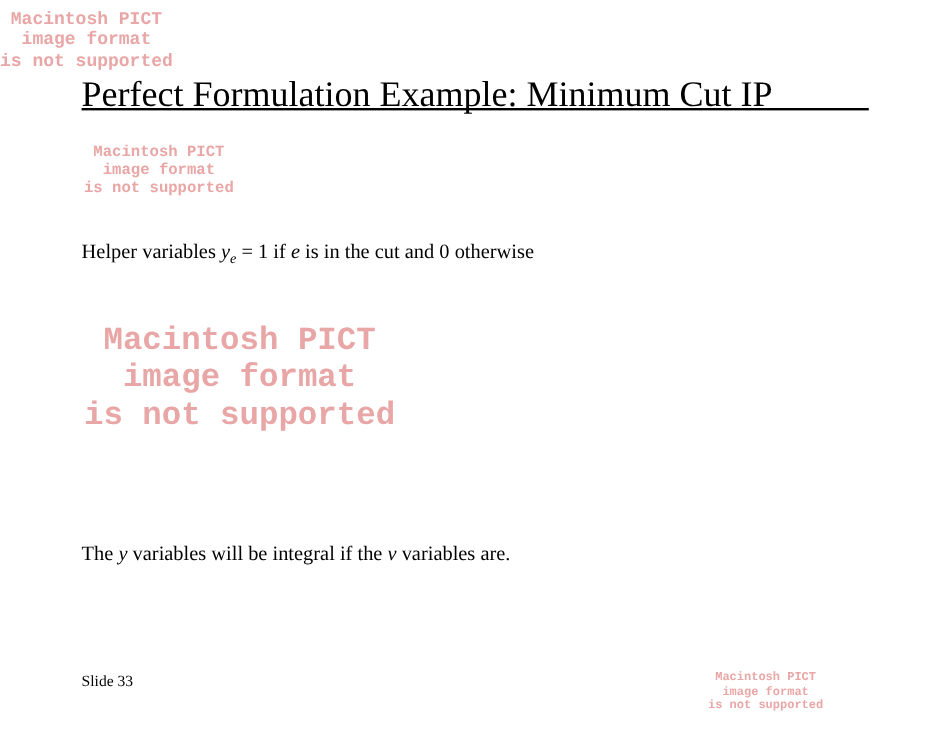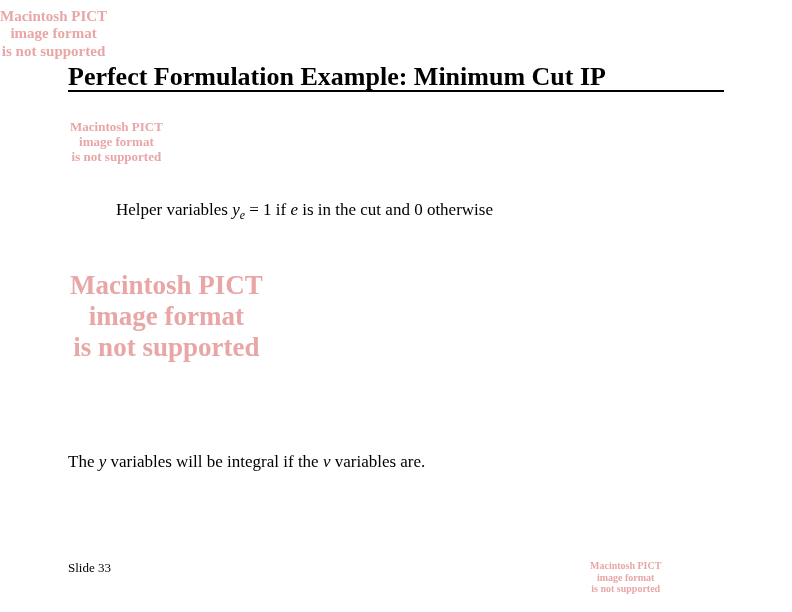--- a/index.html
+++ b/index.html
@@ -9,47 +9,46 @@
     height: 612px;
     background: #ffffff;
     font-family: "Times New Roman", Times, serif;
     color: #000;
     overflow: hidden;
     position: relative;
   }
   .pict-placeholder {
     position: absolute;
     color: #e9a6a6;
-    font-family: Liberation Serif, serif;
+    font-family: Liberation Mono, monospace;
     font-weight: 700;
     text-align: center;
     line-height: 1.15;
     white-space: nowrap;
   }
   .slide-title {
     position: absolute;
     left: 68px;
     top: 62px;
-    font-size: 26px;
-    font-weight: 700;
+    font-size: 30px;
+    font-weight: 400;
   }
   .title-rule {
     position: absolute;
     left: 68px;
     top: 90px;
     width: 656px;
     height: 0;
     border-top: 2px solid #000;
   }
   .body-line-1 {
     position: absolute;
     left: 68px;
     top: 200px;
     font-size: 17px;
-    margin-left: 48px;
   }
   .body-line-2 {
     position: absolute;
     left: 68px;
     top: 452px;
     font-size: 17px;
   }
   .slide-number {
     position: absolute;
     left: 68px;

